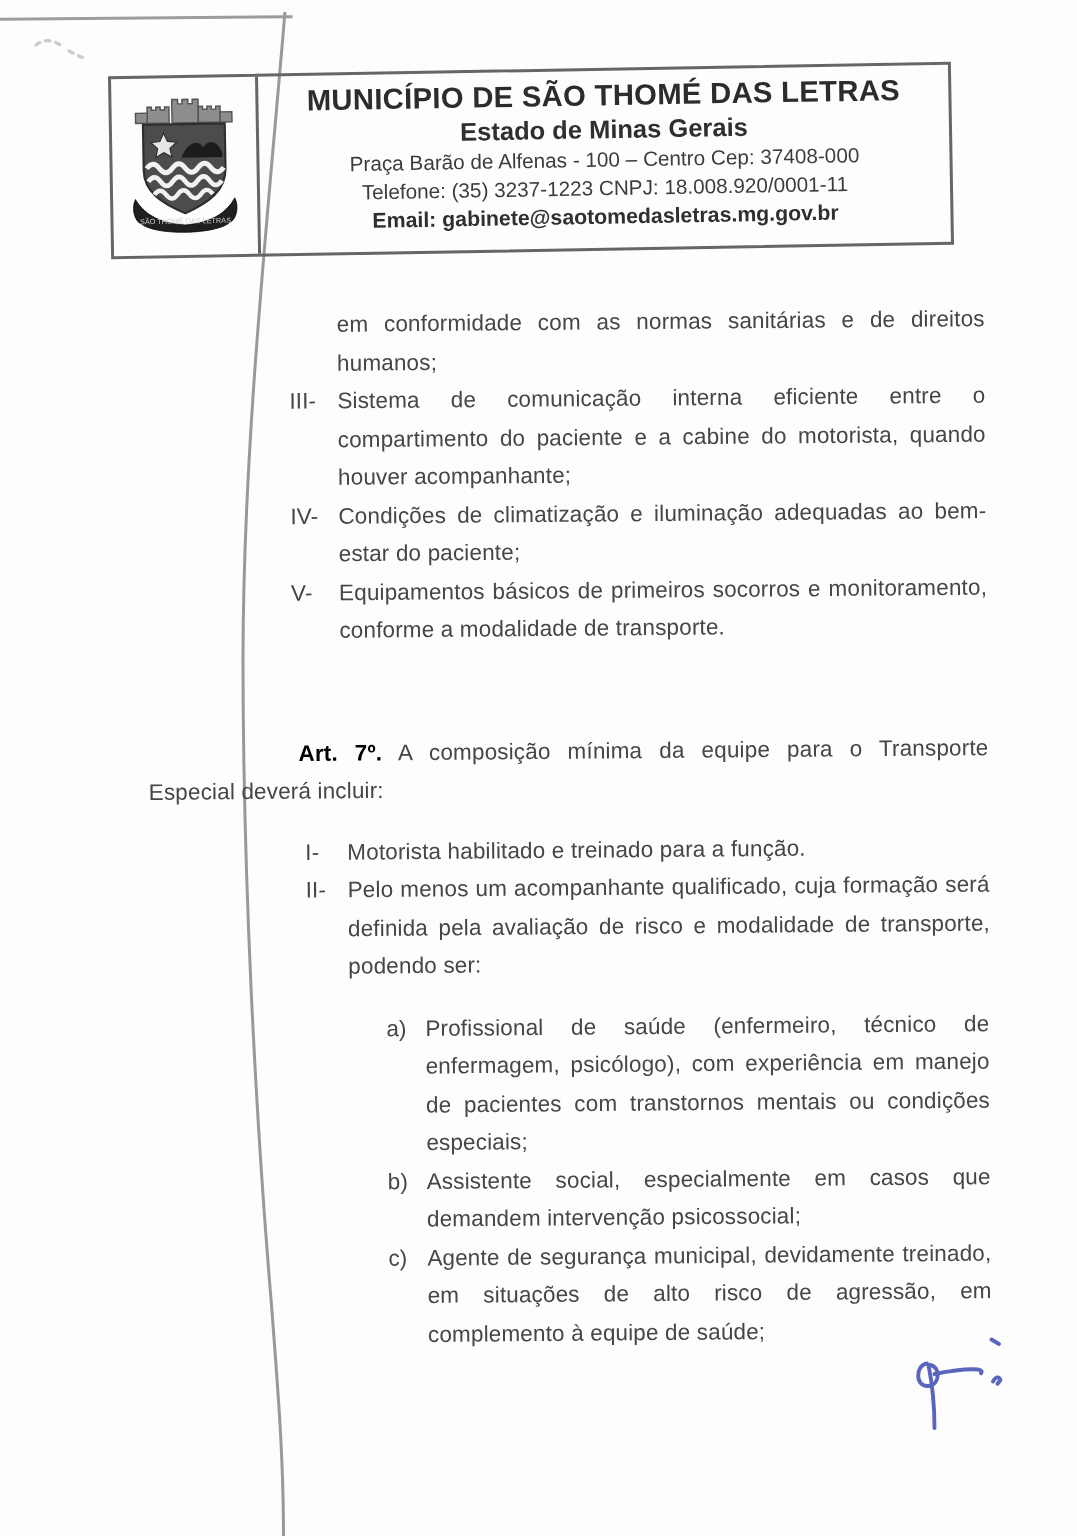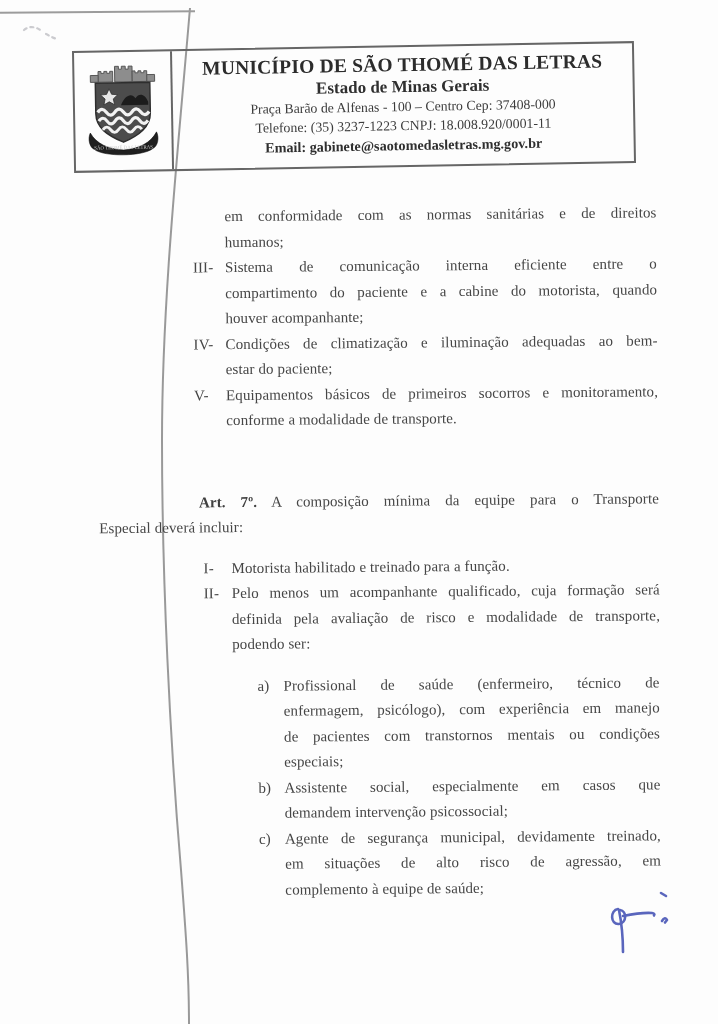--- a/index.html
+++ b/index.html
@@ -1,19 +1,19 @@
 <!DOCTYPE html>
 <html><head>
 <meta charset="utf-8">
 <style>
   html,body { margin:0; padding:0; background:#e8e8e8; }
   .page {
     position:relative; width:718px; height:1024px; margin:0 auto;
     background:#fdfdfd; overflow:hidden;
-    font-family:Liberation Serif, serif; color:#464646;
+    font-family:Liberation Sans, sans-serif; color:#464646;
   }
   
   .artifact-svg { position:absolute; left:0; top:0; width:718px; height:1024px; pointer-events:none; }
   .top-edge-line { position:absolute; left:0; top:11px; width:195px; height:2px; background:#9c9c9c; transform:rotate(-0.5deg); }
 
   
   .header-box {
     position:absolute; left:73px; top:46px; width:558px; height:118px;
     border:2px solid #666; display:flex; transform:rotate(-1deg); background:transparent;
   }
@@ -31,21 +31,21 @@
   .tl.last { text-align-last:left; }
   .item { position:relative; }
   .roman-list .item { padding-left:228px; padding-right:58px; }
   .roman-list .marker { position:absolute; left:196px; top:0; line-height:25.5px; }
   .team-list .item { padding-left:232px; padding-right:58px; }
   .team-list .marker { position:absolute; left:204px; top:0; line-height:25.5px; }
   .letter-list .item { padding-left:283px; padding-right:59px; }
   .letter-list .marker { position:absolute; left:257px; top:0; line-height:25.5px; }
   .par-art { padding-left:100px; padding-right:58px; margin-top:56px; }
   .par-art .indent { text-indent:100px; }
-  .lead-bold { font-weight:bold; color:#404040; }
+  .lead-bold { font-weight:bold; color:#000000; }
   .team-list { margin-top:15px; }
   .letter-list { margin-top:16px; }
 
   
   .signature { position:absolute; left:585px; top:880px; width:95px; height:110px; }
   .pen-smudge { position:absolute; left:20px; top:22px; width:48px; height:24px; opacity:.5; }
 </style>
 </head>
 <body>
 

